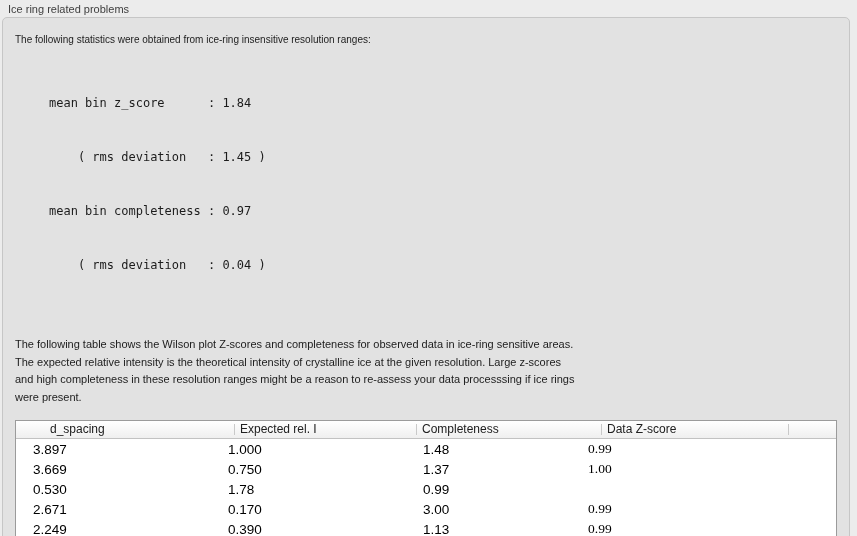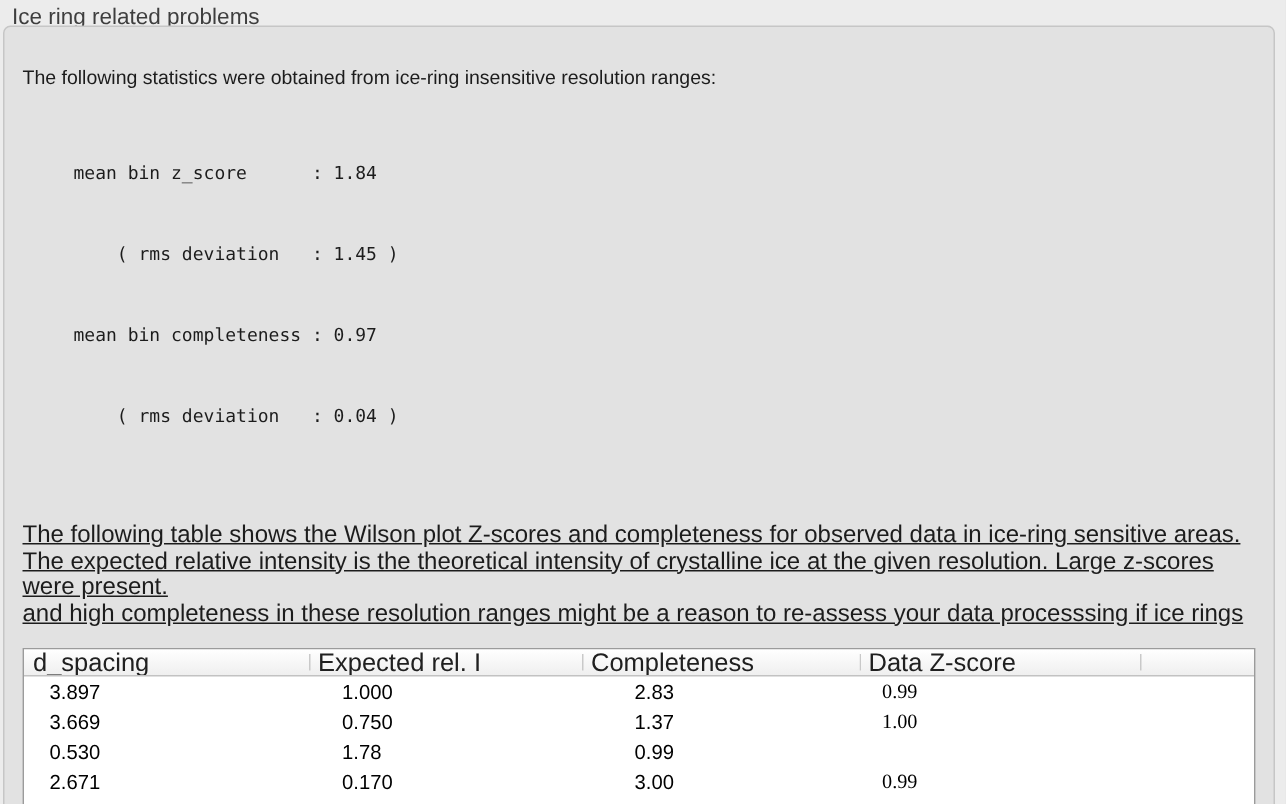--- a/index.html
+++ b/index.html
@@ -10,66 +10,65 @@
     font-family: "Liberation Sans", sans-serif;
     color: #1c1c1c;
   }
   .screen {
     position: relative;
     width: 857px; height: 536px;
   }
   .panel-label {
     position: absolute;
     top: 3px; left: 8px;
-    font-size: 15px;
+    font-size: 11px;
     color: #3e3e3e;
   }
   .groupbox {
     position: absolute;
     left: 2px; top: 17px;
     width: 848px; height: 540px;
     background: #e2e2e2;
     border: 1px solid #c6c6c6;
     border-radius: 5px;
     padding: 13px 12px 0 12px;
   }
   .intro {
-    font-size: 13px;
+    font-size: 10px;
     line-height: 17px;
-    margin-top: 12px;
   }
   .stats-block {
     margin-top: 10px;
     margin-left: 34px;
     font-family: "DejaVu Sans Mono", monospace;
     font-size: 12px;
     line-height: 18px;
     white-space: pre;
   }
   .description {
     margin-top: 26px;
-    font-size: 16px;
+    font-size: 11px;
     line-height: 17.5px;
-    text-decoration: underline;
   }
   .datatable {
     margin-top: 14px;
     width: 822px;
     background: #ffffff;
     border: 1px solid #9b9b9b;
   }
   .thead {
     display: grid;
     grid-template-columns: 190px 182px 185px 187px 1fr;
     height: 18px;
     align-items: center;
     background: linear-gradient(#ffffff, #efefef);
     border-bottom: 1px solid #c2c2c2;
-    font-size: 17px;
+    font-size: 12px;
     color: #202020;
+    padding-left: 28px;
   }
   .th {
     position: relative;
     height: 100%;
     line-height: 17px;
     padding-left: 6px;
     overflow: hidden;
     white-space: nowrap;
   }
   .th.sep::before {
@@ -107,37 +106,37 @@
     <div class="stats-block">
       <div>mean bin z_score      : 1.84</div>
       <div>    ( rms deviation   : 1.45 )</div>
       <div>mean bin completeness : 0.97</div>
       <div>    ( rms deviation   : 0.04 )</div>
     </div>
 
     <div class="description">
       <div>The following table shows the Wilson plot Z-scores and completeness for observed data in ice-ring sensitive areas.</div>
       <div>The expected relative intensity is the theoretical intensity of crystalline ice at the given resolution. Large z-scores</div>
+      <div>and high completeness in these resolution ranges might be a reason to re-assess your data processsing if ice rings</div>
       <div>were present.</div>
-      <div>and high completeness in these resolution ranges might be a reason to re-assess your data processsing if ice rings</div>
     </div>
 
     <div class="datatable">
       <div class="thead">
         <div class="th">d_spacing</div>
         <div class="th sep">Expected rel. I</div>
         <div class="th sep">Completeness</div>
         <div class="th sep">Data Z-score</div>
         <div class="th sep"></div>
       </div>
 
       <div class="trow">
         <div class="td">3.897</div>
         <div class="td">1.000</div>
-        <div class="td">2.83</div>
+        <div class="td">1.48</div>
         <div class="td">0.99</div>
         <div class="td"></div>
       </div>
       <div class="trow">
         <div class="td">3.669</div>
         <div class="td">0.750</div>
         <div class="td">1.37</div>
         <div class="td">1.00</div>
         <div class="td"></div>
       </div>

